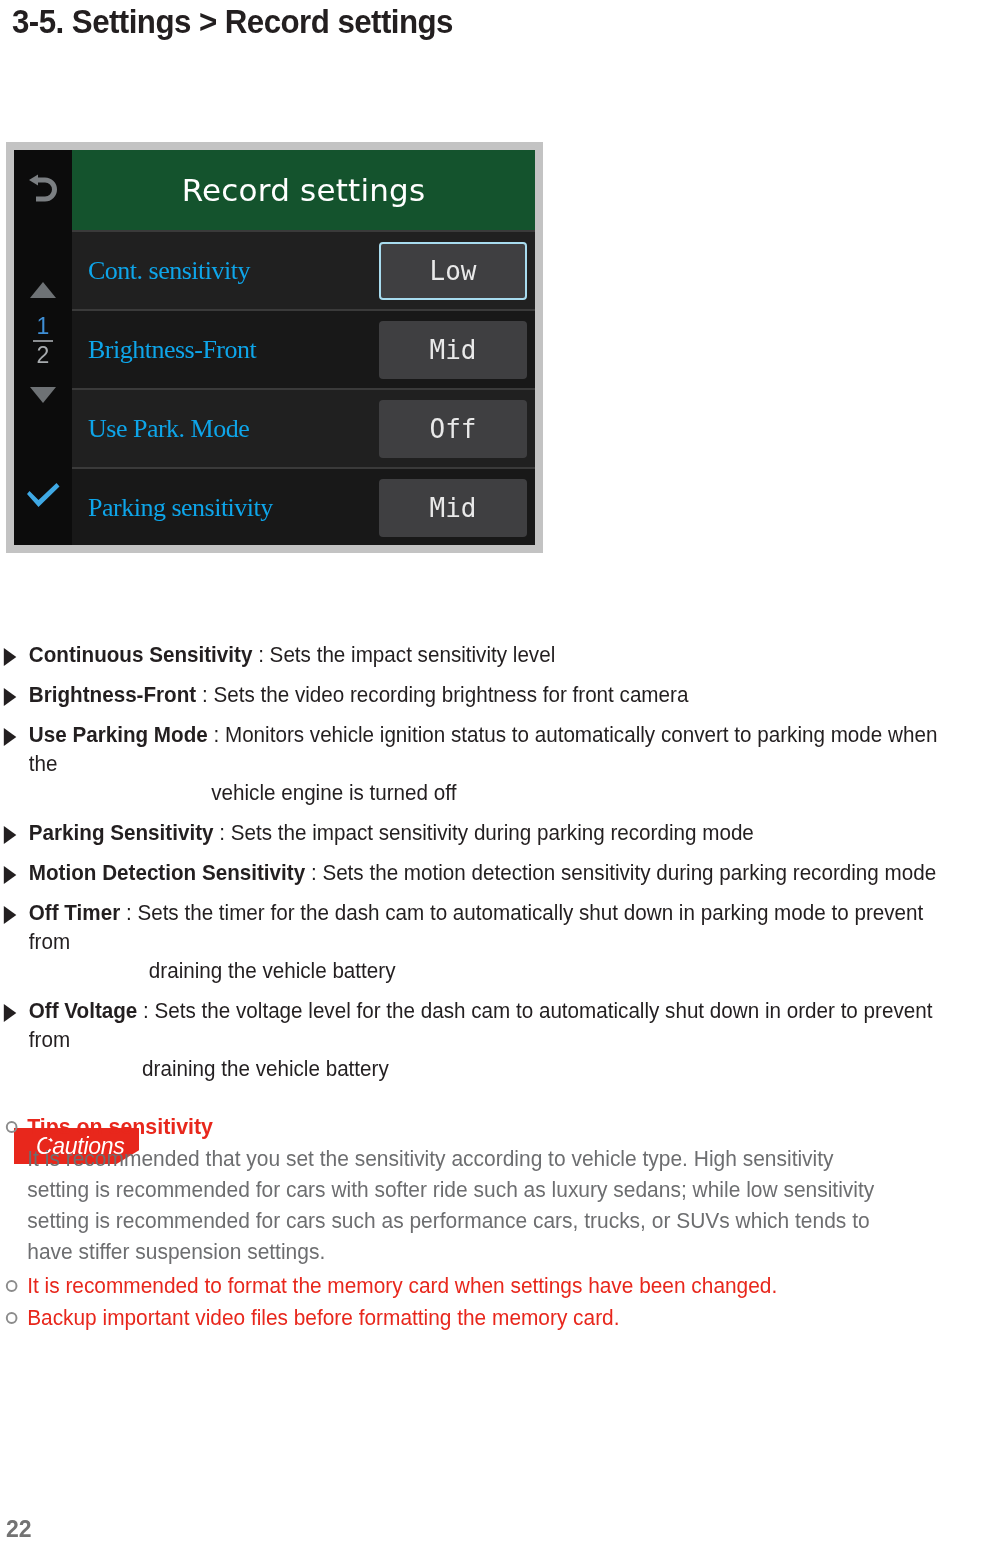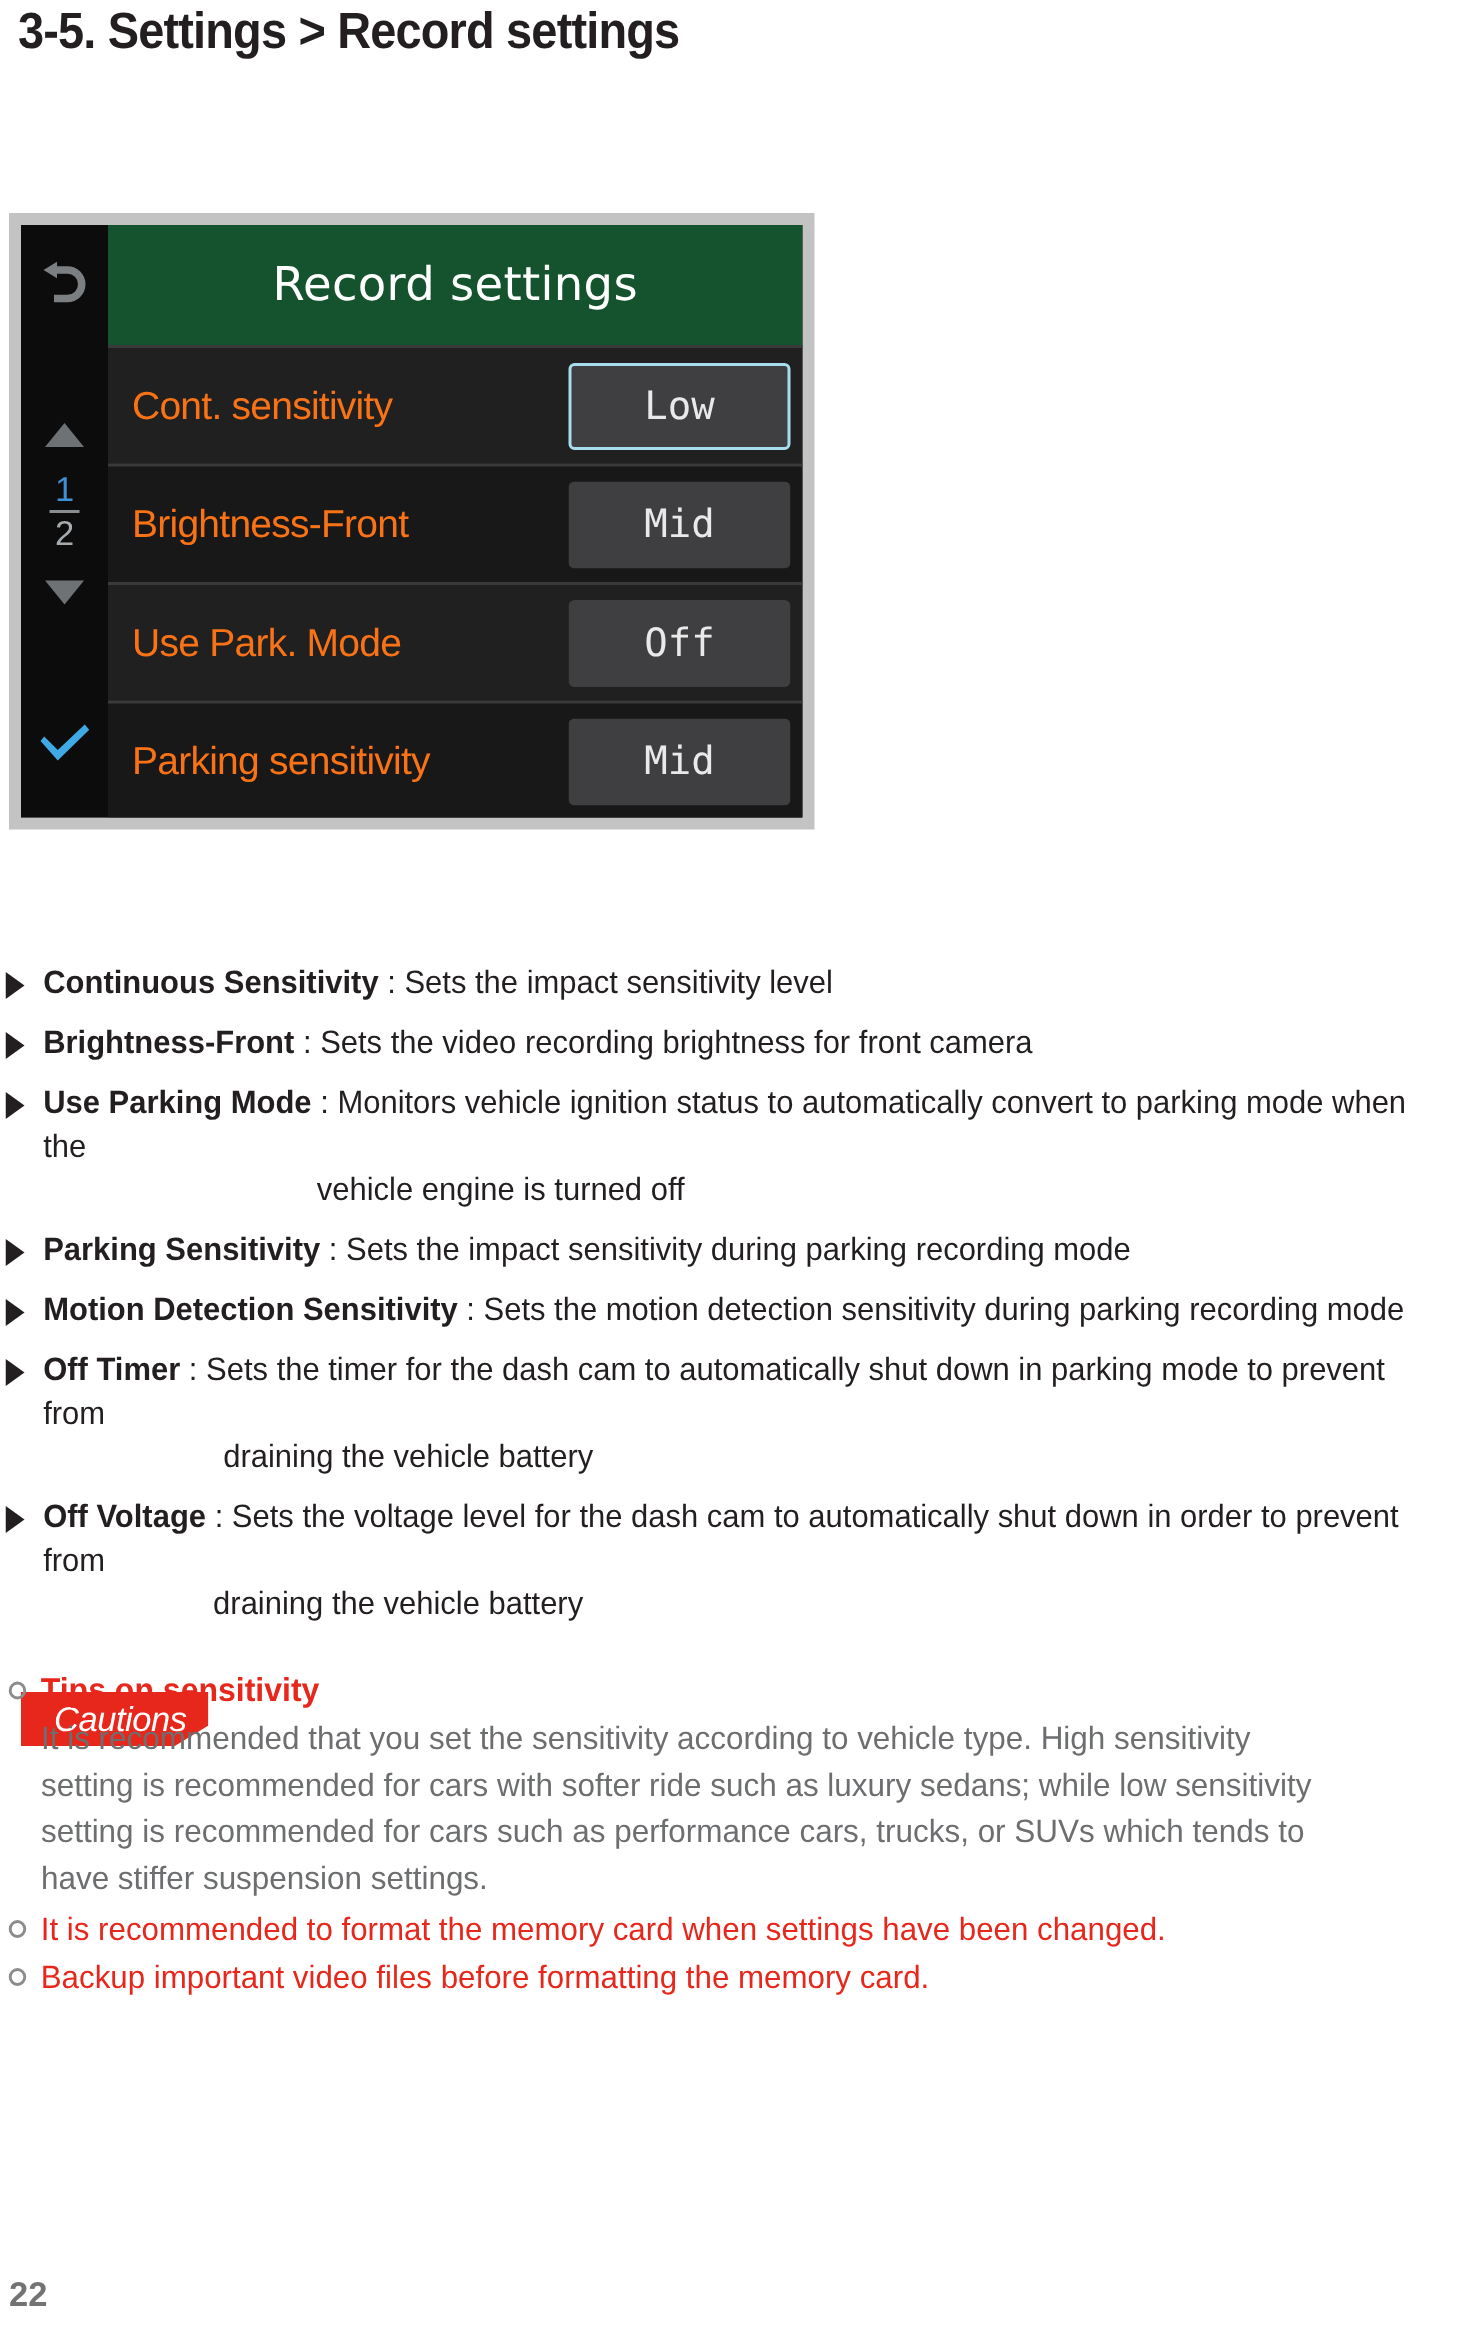--- a/index.html
+++ b/index.html
@@ -131,23 +131,23 @@
     border-top: 2px solid #3a3a3a;
     display: flex;
     align-items: center;
     padding: 0 8px 0 16px;
     position: relative;
   }
   .device-row:nth-of-type(odd) { background: #181818; }
   .device-row:nth-of-type(even) { background: #202020; }
   .row-label {
     flex: 1 1 auto;
-    color: #f97316;
+    color: #0ea5e9;
     font-size: 26px;
-    font-family: Liberation Sans, sans-serif;
+    font-family: Liberation Serif, serif;
     letter-spacing: -0.5px;
     white-space: nowrap;
     overflow: hidden;
   }
   .row-value {
     flex: 0 0 148px;
     width: 148px;
     height: 58px;
     background: #3f3f41;
     border-radius: 4px;

